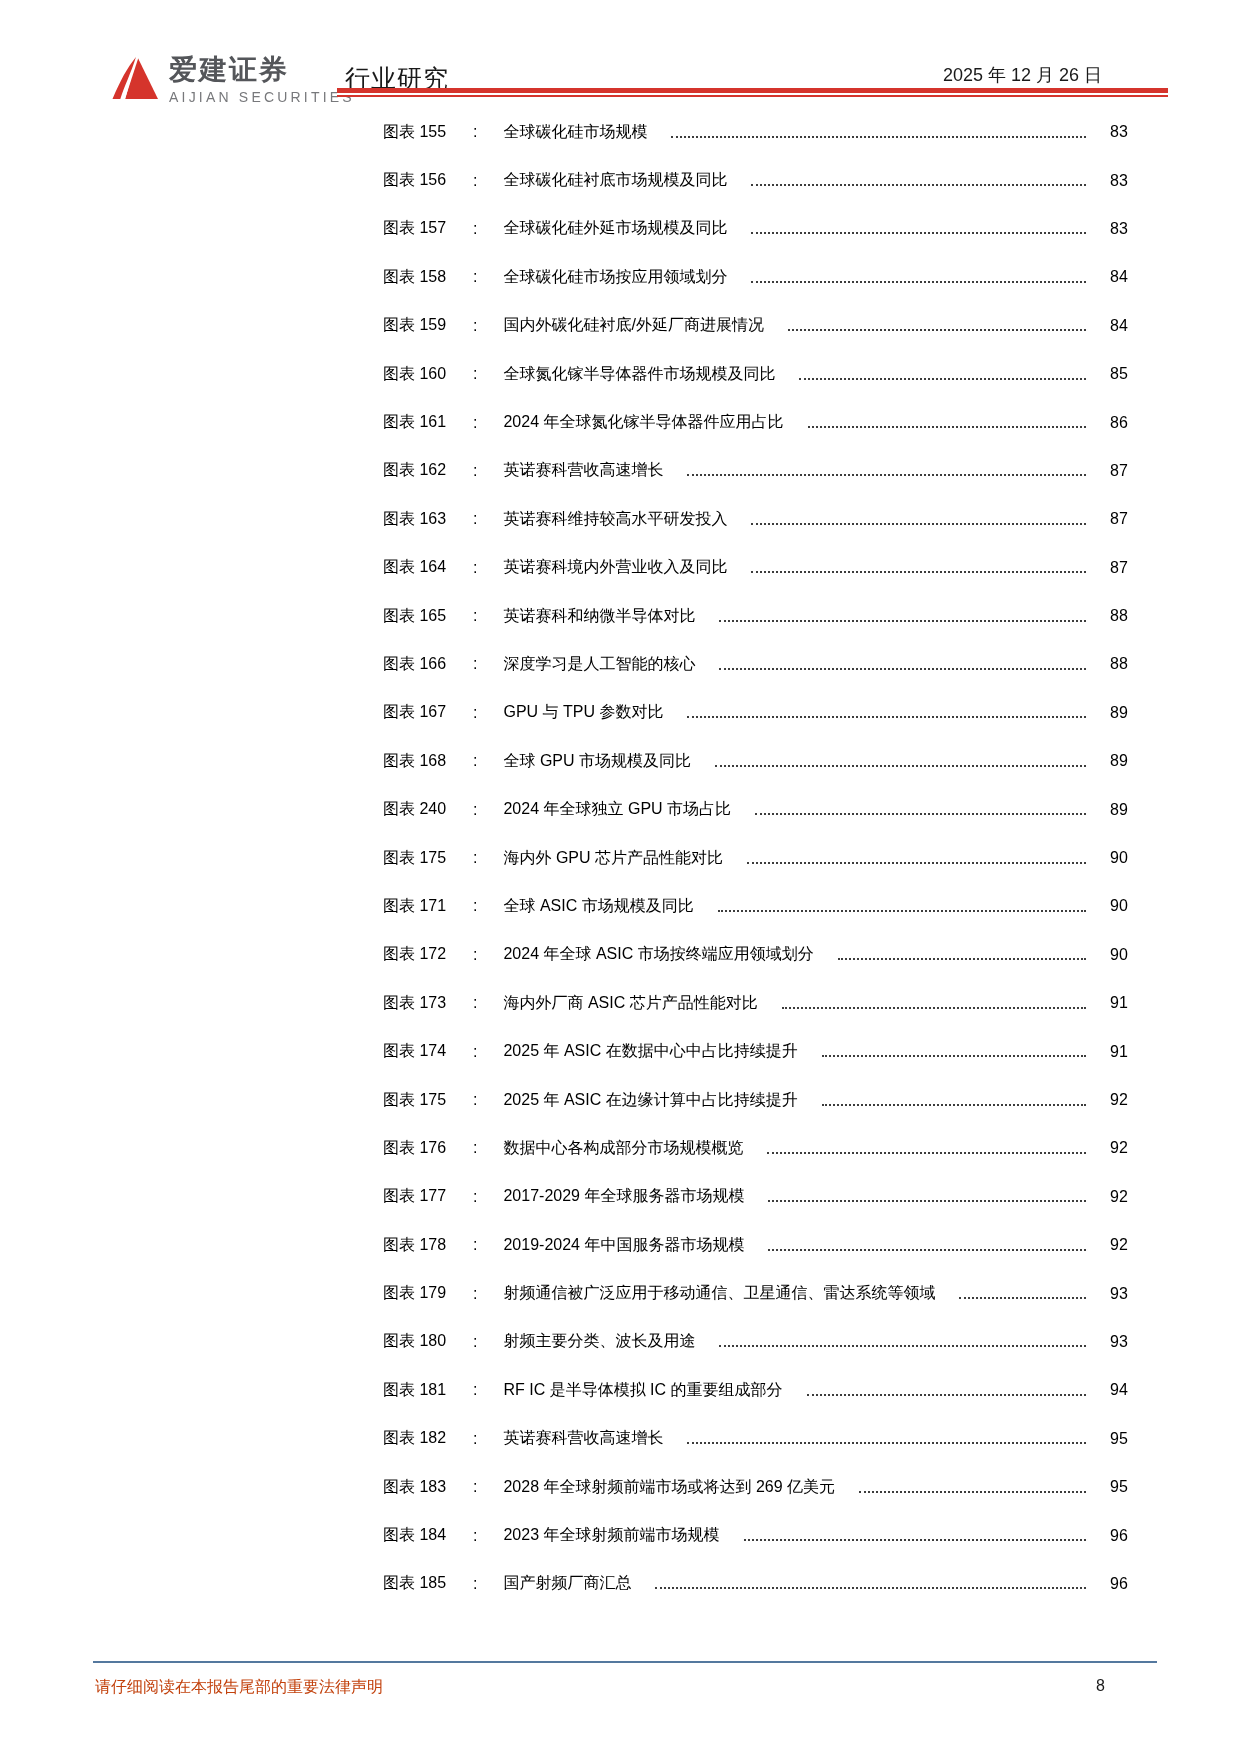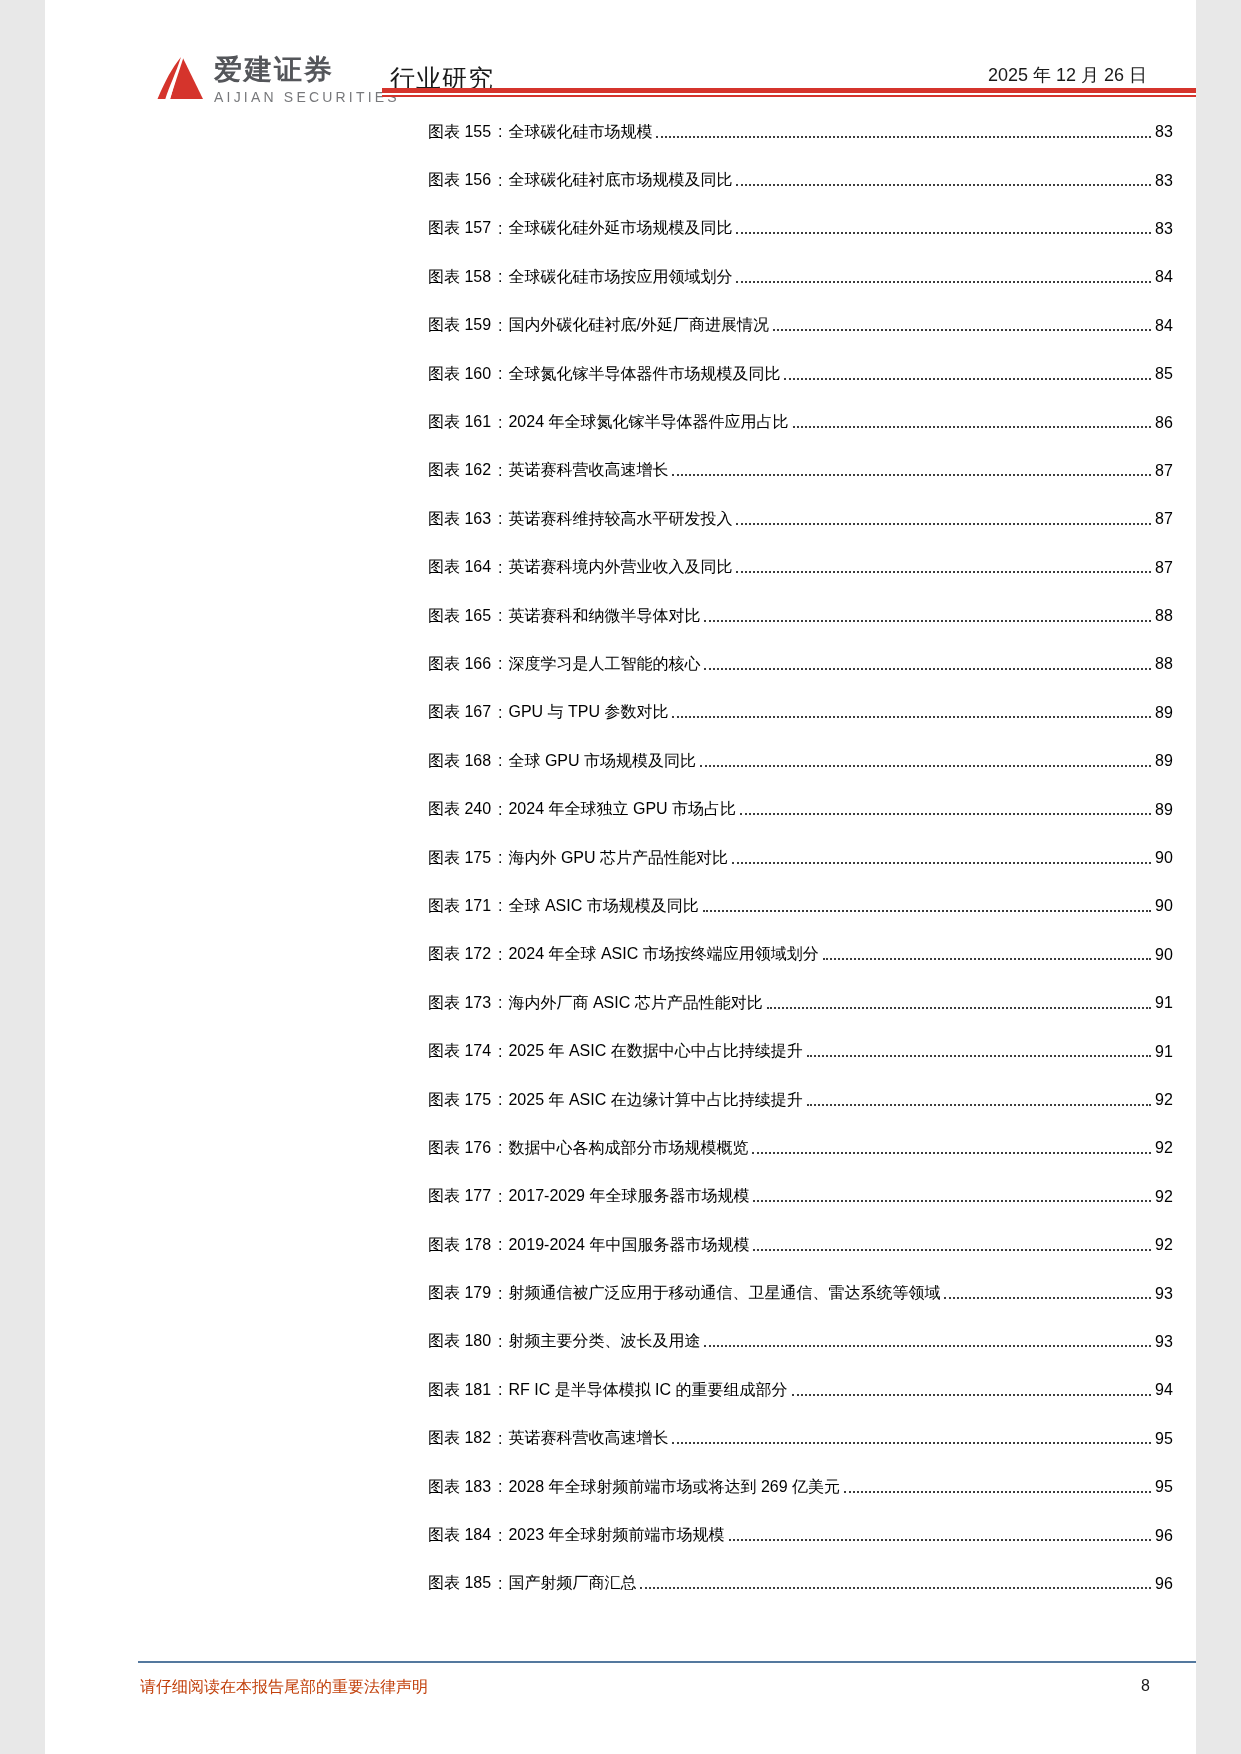--- a/index.html
+++ b/index.html
@@ -1,20 +1,20 @@
 <!DOCTYPE html>
 <html><head>
 <meta charset="utf-8">
 <style>
   * { margin: 0; padding: 0; box-sizing: border-box; }
   html, body { background: #e8e8e8; }
   body { font-family: "Liberation Sans", "DejaVu Sans", sans-serif; }
   .page {
     position: relative;
-    width: 1151px; height: 1754px;
+    width: 1241px; height: 1754px;
     margin: 0 auto;
     background: #ffffff;
     overflow: hidden;
     color: #111;
   }
 
   
   .logo { position: absolute; left: 110px; top: 55px; display: flex; align-items: flex-start; }
   .logo-mark { width: 50px; height: 45px; display: block; }
   .logo-text { margin-left: 9px; }
@@ -41,20 +41,21 @@
 
   
   .toc {
     position: absolute; left: 383px; top: 108px; width: 747px;
   }
   .toc-row {
     display: flex; align-items: center;
     height: 48.4px;
     font-size: 16px; color: #000;
     white-space: nowrap;
+    gap: 20px;
   }
   .toc-label { display: inline-block; width: 64px; }
   .toc-sep { display: inline-block; padding: 0 6px; }
   .toc-title { flex: 0 0 auto; }
   .toc-dots {
     flex: 1 1 auto;
     height: 13px;
     border-bottom: 2px dotted #3c3c3c;
     margin: 0 2px 0 4px;
     transform: translateY(-1px);

